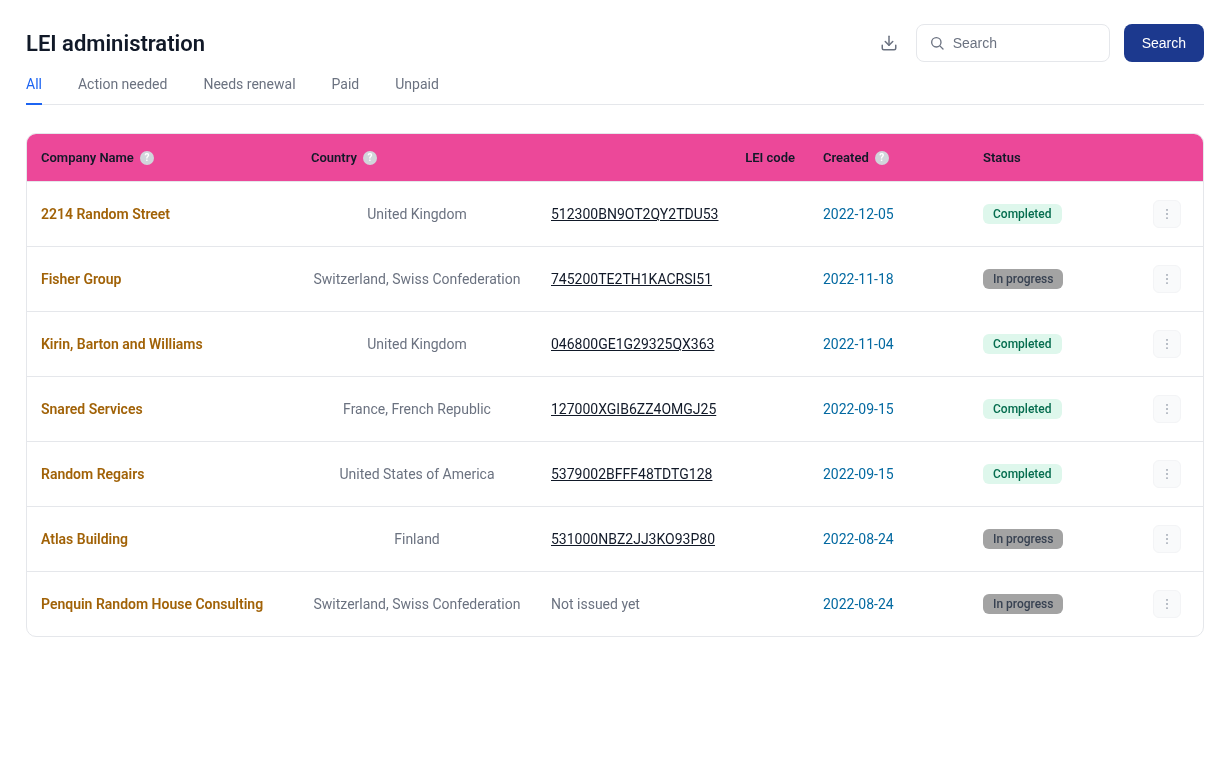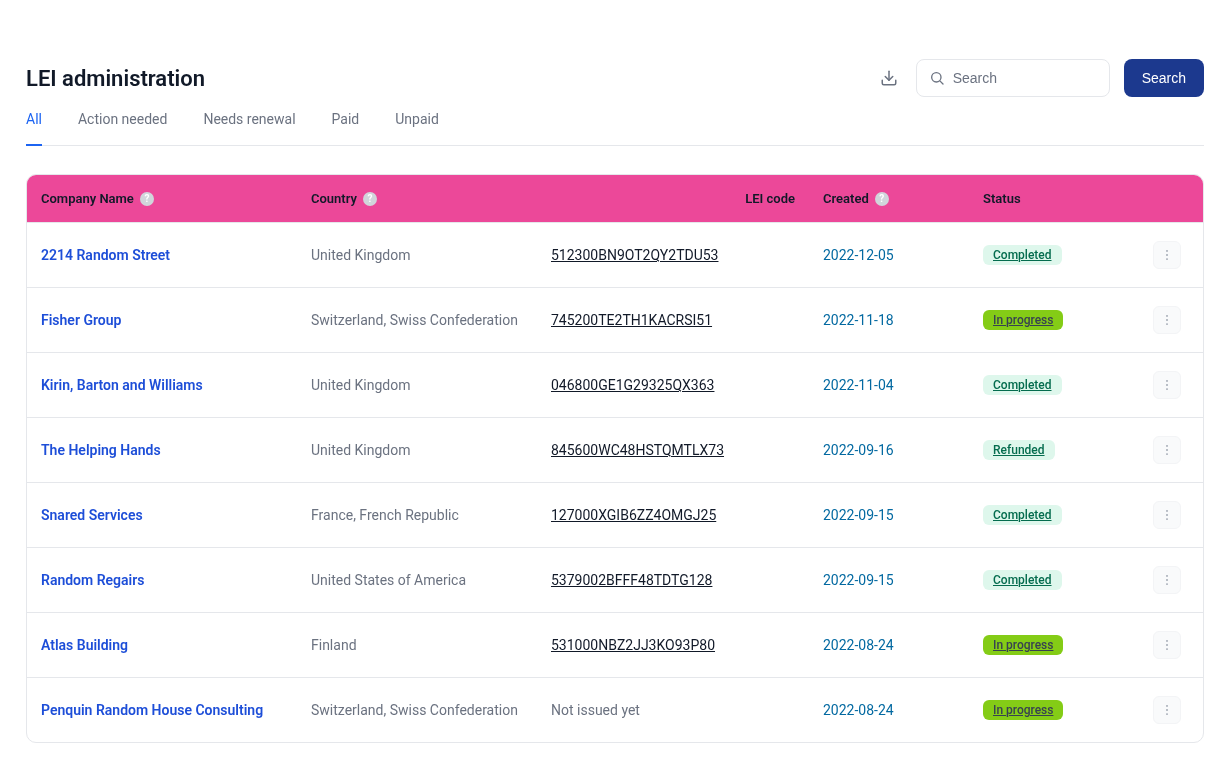--- a/index.html
+++ b/index.html
@@ -10,21 +10,20 @@
     font-size: 14px;
     width: 1230px;
   }
   .page { padding: 24px 26px; }
 
   
   .header {
     display: flex;
     align-items: center;
     margin-bottom: 14px;
-    margin-top: 35px;
   }
   .page-title {
     font-size: 22px;
     font-weight: 600;
     color: #111928;
   }
   .header-spacer { flex: 1; }
   .download-btn {
     display: flex; align-items: center; justify-content: center;
     width: 34px; height: 34px;
@@ -61,21 +60,21 @@
   }
 
   
   .tabs {
     display: flex;
     gap: 36px;
     border-bottom: 1px solid #e5e7eb;
     margin-bottom: 28px;
   }
   .tab {
-    padding: 0 0 17px 0;
+    padding: 0 0 11px 0;
     font-size: 14px;
     color: #6b7280;
     cursor: pointer;
     margin-bottom: -1px;
   }
   .tab.active {
     color: #1c64f2;
     border-bottom: 2px solid #1c64f2;
   }
 
@@ -102,35 +101,34 @@
     background:#d1d5db; color:#fff; font-size:10px; font-weight:700;
     line-height:1;
   }
   tbody td {
     padding: 18px 14px;
     font-size: 14px;
     border-bottom: 1px solid #e5e7eb;
     vertical-align: middle;
   }
   tbody tr:last-child td { border-bottom: none; }
-  .col-company { font-weight: 600; color:#1d4ed8; }
-  .col-country  { color:#6b7280; }
+  .col-company { font-weight: 600; color:#a16207; }
+  .col-country  { color:#6b7280;text-align:center; }
   .col-created  { color:#0369a1; }
   .col-lei a { color:#111928; }
   .col-lei .notissued { color:#6b7280; }
   .badge {
     display:inline-block;
     font-size:12px;
     padding: 3px 10px;
     border-radius: 6px;
     font-weight:500;
-    text-decoration:underline;
   }
   .badge.completed  { background:#def7ec; color:#046c4e; }
-  .badge.inprogress { background:#84cc16; color:#374151; }
+  .badge.inprogress { background:#a3a3a3; color:#374151; }
   .badge.refunded   { background:#def7ec; color:#046c4e; }
   .more-btn {
     width:28px; height:28px; border-radius:6px;
     display:flex; align-items:center; justify-content:center;
     cursor:pointer; color:#9ca3af; background:#f9fafb;
     border:1px solid #f3f4f6;
   }
 
   
   .w-company { width:270px; }
@@ -247,36 +245,20 @@
               <div class="more-btn">
                 <svg width="14" height="14" viewBox="0 0 24 24" fill="currentColor">
                   <circle cx="12" cy="5" r="1.6"></circle>
                   <circle cx="12" cy="12" r="1.6"></circle>
                   <circle cx="12" cy="19" r="1.6"></circle>
                 </svg>
               </div>
             </td>
           </tr>
           <tr>
-            <td class="col-company">The Helping Hands</td>
-            <td class="col-country">United Kingdom</td>
-            <td class="col-lei"><a href="#">845600WC48HSTQMTLX73</a></td>
-            <td class="col-created">2022-09-16</td>
-            <td><span class="badge refunded">Refunded</span></td>
-            <td class="w-actions">
-              <div class="more-btn">
-                <svg width="14" height="14" viewBox="0 0 24 24" fill="currentColor">
-                  <circle cx="12" cy="5" r="1.6"></circle>
-                  <circle cx="12" cy="12" r="1.6"></circle>
-                  <circle cx="12" cy="19" r="1.6"></circle>
-                </svg>
-              </div>
-            </td>
-          </tr>
-          <tr>
             <td class="col-company">Snared Services</td>
             <td class="col-country">France, French Republic</td>
             <td class="col-lei"><a href="#">127000XGIB6ZZ4OMGJ25</a></td>
             <td class="col-created">2022-09-15</td>
             <td><span class="badge completed">Completed</span></td>
             <td class="w-actions">
               <div class="more-btn">
                 <svg width="14" height="14" viewBox="0 0 24 24" fill="currentColor">
                   <circle cx="12" cy="5" r="1.6"></circle>
                   <circle cx="12" cy="12" r="1.6"></circle>

